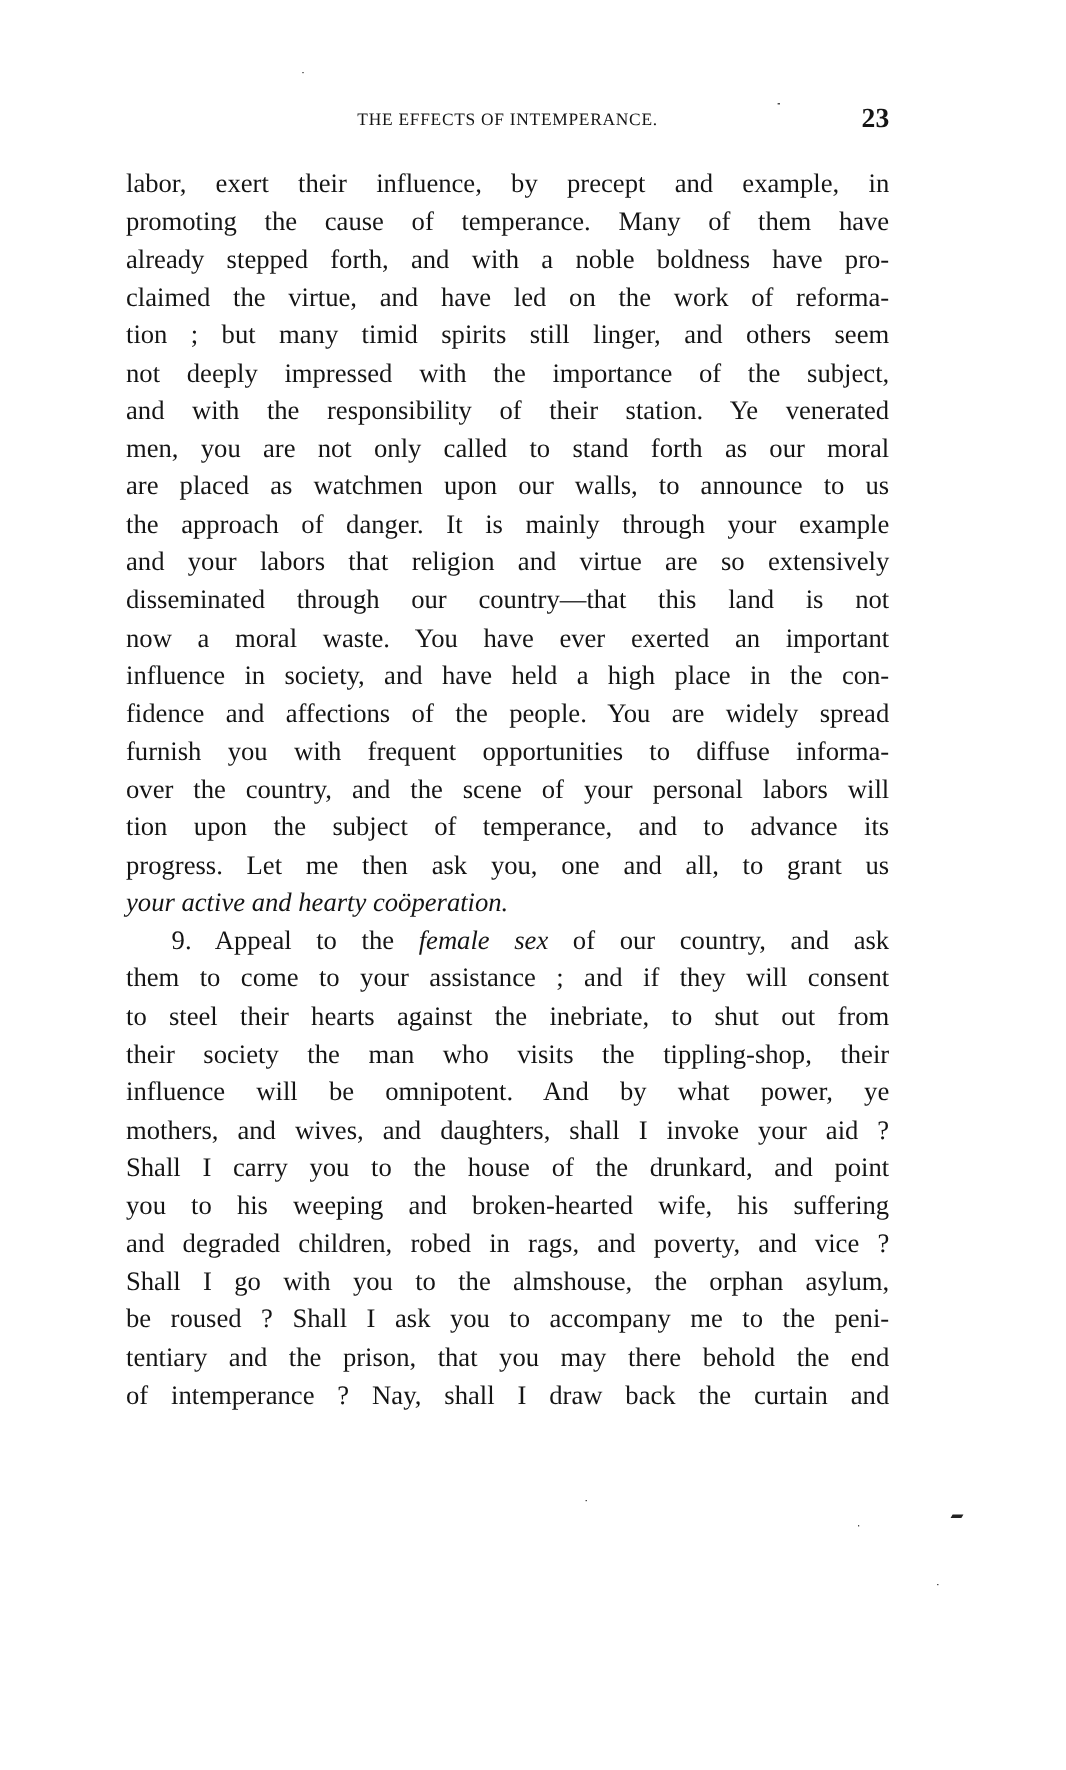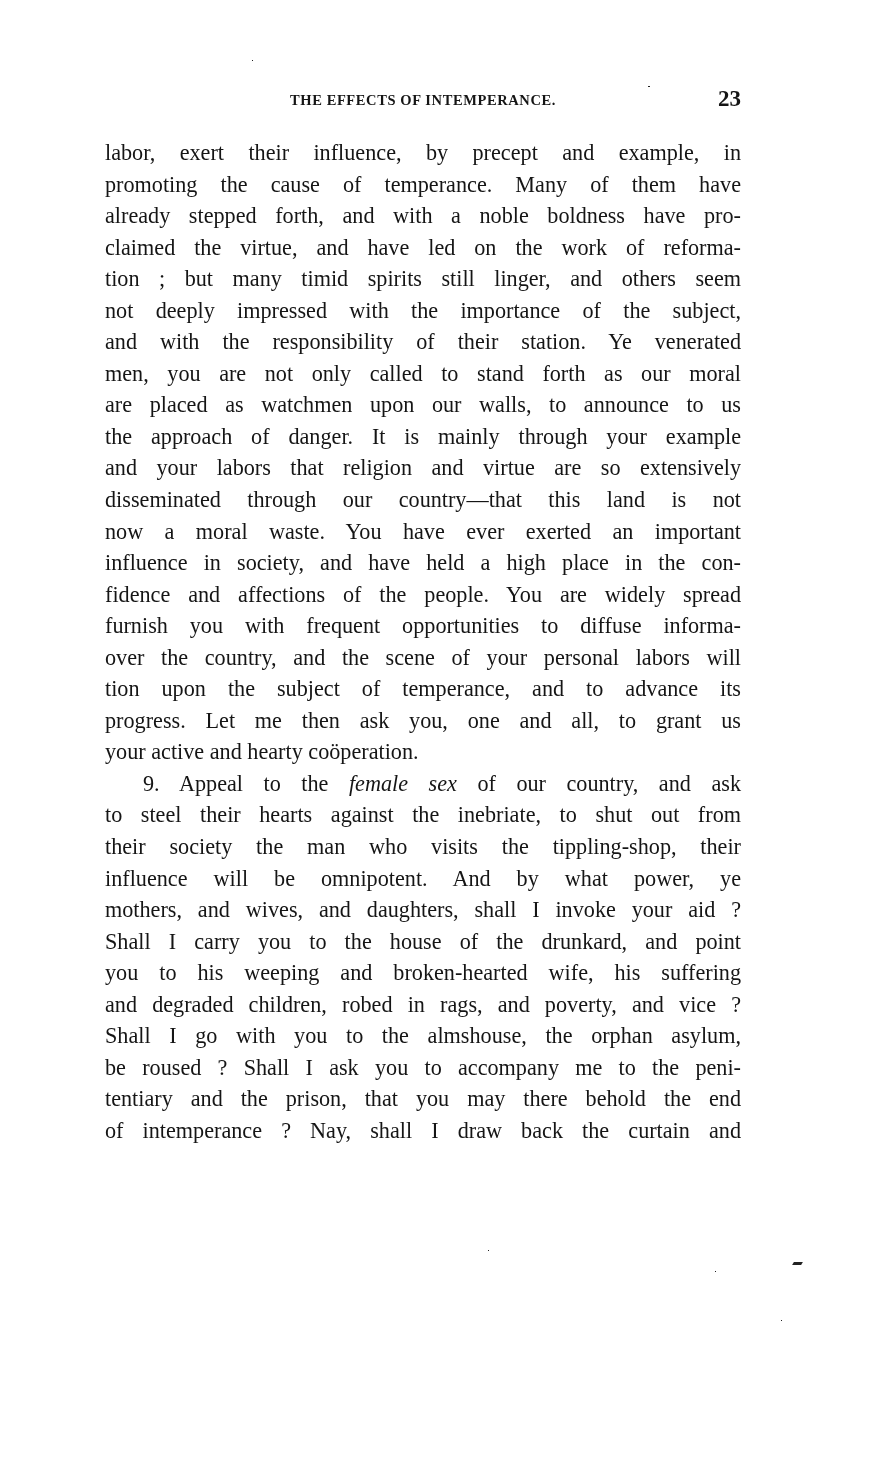--- a/index.html
+++ b/index.html
@@ -28,21 +28,20 @@
       height: 30px;
     }
     .running-title {
       position: absolute;
       left: 0;
       width: 636px;
       text-align: center;
       font-size: 14.5px;
       letter-spacing: 0.6px;
       top: 6px;
-      font-weight: bold;
     }
     .page-number {
       position: absolute;
       right: 0;
       top: 0;
       font-size: 23px;
       font-weight: bold;
     }
     .body-text {
       position: absolute;
@@ -54,20 +53,21 @@
     }
     .line {
       display: block;
       white-space: nowrap;
       text-align: justify;
       text-align-last: justify;
       height: 31.55px;
     }
     .line.last {
       text-align-last: left;
+      font-style: italic;
     }
     .line.indent {
       padding-left: 38px;
     }
     .em { font-style: italic; }
     .speck {
       position: absolute;
       background: #222;
     }
   </style>
@@ -101,20 +101,21 @@
       <span class="line">fidence and affections of the people.  You are widely spread</span>
       <span class="line">furnish you with frequent opportunities to diffuse informa-</span>
       <span class="line">over the country, and the scene of your personal labors will</span>
       <span class="line">tion upon the subject of temperance, and to advance its</span>
       <span class="line">progress.  Let me then ask you, one and all, to grant us</span>
       <span class="line last">your active and hearty coöperation.</span>
     </div>
 
     <div>
       <span class="line indent"><span>9. Appeal to the </span><span class="em">female sex</span><span> of our country, and ask</span></span>
+      <span class="line">them to come to your assistance ; and if they will consent</span>
       <span class="line">to steel their hearts against the inebriate, to shut out from</span>
       <span class="line">their society the man who visits the tippling-shop, their</span>
       <span class="line">influence will be omnipotent.  And by what power, ye</span>
       <span class="line">mothers, and wives, and daughters, shall I invoke your aid ?</span>
       <span class="line">Shall I carry you to the house of the drunkard, and point</span>
       <span class="line">you to his weeping and broken-hearted wife, his suffering</span>
       <span class="line">and degraded children, robed in rags, and poverty, and vice ?</span>
       <span class="line">Shall I go with you to the almshouse, the orphan asylum,</span>
       <span class="line">be roused ?  Shall I ask you to accompany me to the peni-</span>
       <span class="line">tentiary and the prison, that you may there behold the end</span>

